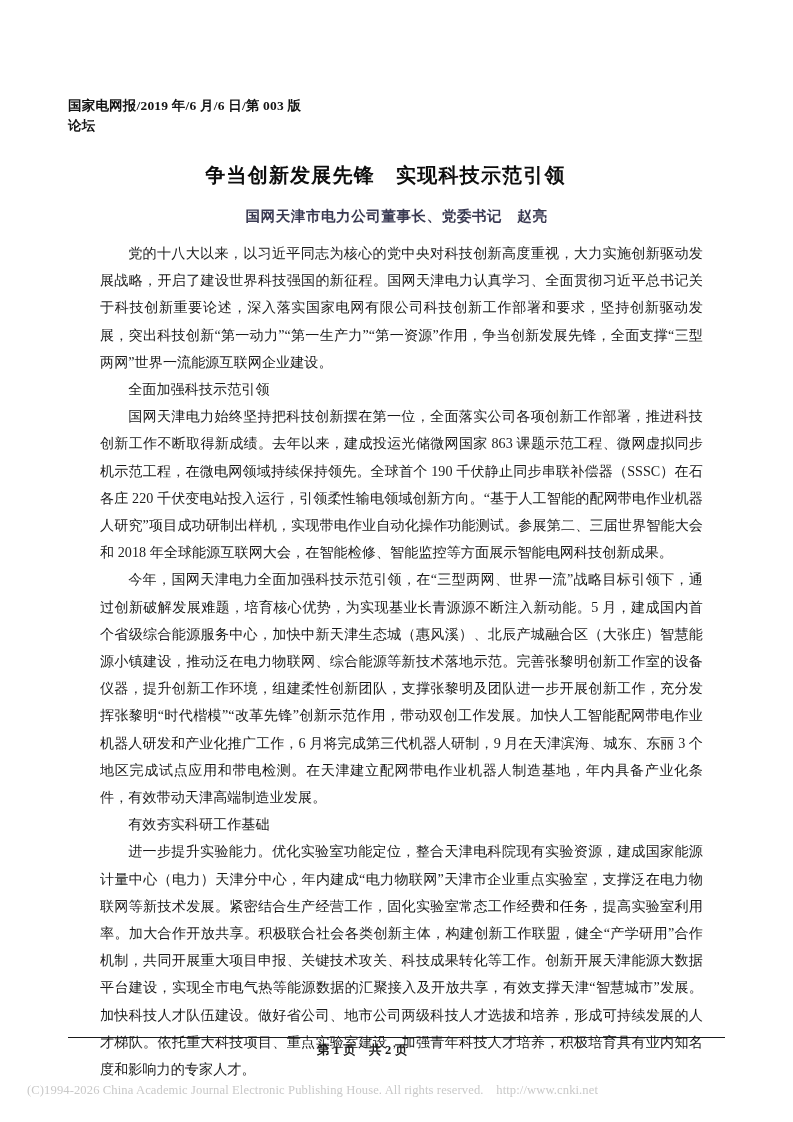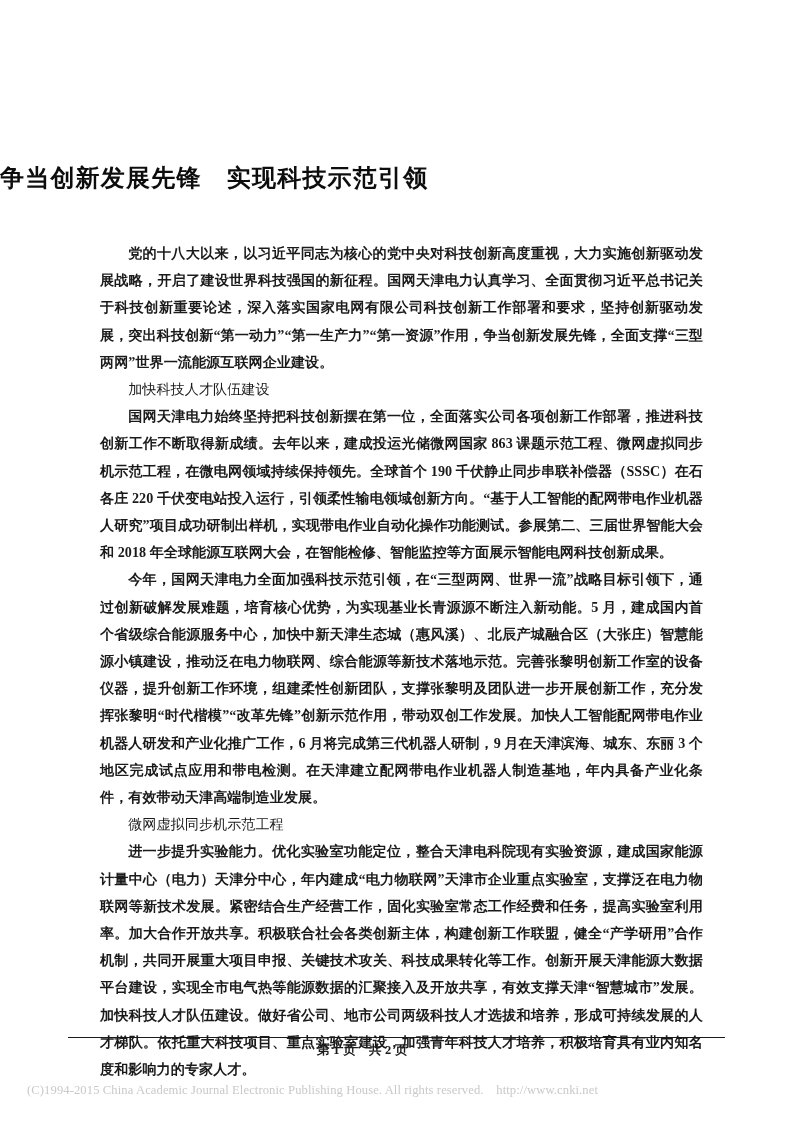--- a/index.html
+++ b/index.html
@@ -35,22 +35,22 @@
     color: #141414;
   }
   .masthead div { white-space: nowrap; }
 
   
   .title {
     position: absolute;
     left: 0;
     top: 162px;
     width: 771px;
-    text-align: left;
-    font-size: 24px;
+    text-align: center;
+    font-size: 20px;
     font-weight: bold;
     letter-spacing: 1.2px;
     color: #0d0d0d;
     font-family: "Liberation Sans", "DejaVu Sans", sans-serif;
   }
 
   .byline {
     position: absolute;
     left: 0;
     top: 207px;
@@ -72,21 +72,21 @@
   .para {
     font-size: 14.1px;
     line-height: 27.2px;
     text-align: justify;
     text-align-last: left;
     text-justify: inter-ideograph;
     margin: 0;
     color: #1a1a1a;
     letter-spacing: 0.05px;
   }
-  .para.indent { text-indent: 2em; font-weight: bold; }
+  .para.indent { text-indent: 2em; }
   .para.sub { text-indent: 2em; }
 
   
   .footer-rule {
     position: absolute;
     left: 68px;
     top: 1037px;
     width: 657px;
     height: 1px;
     background: #1a1a1a;
@@ -112,32 +112,37 @@
     color: #c9c9c9;
     white-space: nowrap;
     letter-spacing: 0.1px;
   }
 </style>
 </head>
 <body>
 
 <div class="page">
 
+  <div class="masthead">
+    <div>国家电网报/2019 年/6 月/6 日/第 003 版</div>
+    <div>论坛</div>
+  </div>
 
   <div class="title">争当创新发展先锋　实现科技示范引领</div>
 
+  <div class="byline">国网天津市电力公司董事长、党委书记　赵亮</div>
 
   <div class="body-block">
     <p class="para indent">党的十八大以来，以习近平同志为核心的党中央对科技创新高度重视，大力实施创新驱动发展战略，开启了建设世界科技强国的新征程。国网天津电力认真学习、全面贯彻习近平总书记关于科技创新重要论述，深入落实国家电网有限公司科技创新工作部署和要求，坚持创新驱动发展，突出科技创新“第一动力”“第一生产力”“第一资源”作用，争当创新发展先锋，全面支撑“三型两网”世界一流能源互联网企业建设。</p>
-    <p class="para sub">加快科技人才队伍建设</p>
+    <p class="para sub">全面加强科技示范引领</p>
     <p class="para indent">国网天津电力始终坚持把科技创新摆在第一位，全面落实公司各项创新工作部署，推进科技创新工作不断取得新成绩。去年以来，建成投运光储微网国家 863 课题示范工程、微网虚拟同步机示范工程，在微电网领域持续保持领先。全球首个 190 千伏静止同步串联补偿器（SSSC）在石各庄 220 千伏变电站投入运行，引领柔性输电领域创新方向。“基于人工智能的配网带电作业机器人研究”项目成功研制出样机，实现带电作业自动化操作功能测试。参展第二、三届世界智能大会和 2018 年全球能源互联网大会，在智能检修、智能监控等方面展示智能电网科技创新成果。</p>
     <p class="para indent">今年，国网天津电力全面加强科技示范引领，在“三型两网、世界一流”战略目标引领下，通过创新破解发展难题，培育核心优势，为实现基业长青源源不断注入新动能。5 月，建成国内首个省级综合能源服务中心，加快中新天津生态城（惠风溪）、北辰产城融合区（大张庄）智慧能源小镇建设，推动泛在电力物联网、综合能源等新技术落地示范。完善张黎明创新工作室的设备仪器，提升创新工作环境，组建柔性创新团队，支撑张黎明及团队进一步开展创新工作，充分发挥张黎明“时代楷模”“改革先锋”创新示范作用，带动双创工作发展。加快人工智能配网带电作业机器人研发和产业化推广工作，6 月将完成第三代机器人研制，9 月在天津滨海、城东、东丽 3 个地区完成试点应用和带电检测。在天津建立配网带电作业机器人制造基地，年内具备产业化条件，有效带动天津高端制造业发展。</p>
-    <p class="para sub">微网虚拟同步机示范工程</p>
+    <p class="para sub">有效夯实科研工作基础</p>
     <p class="para indent">进一步提升实验能力。优化实验室功能定位，整合天津电科院现有实验资源，建成国家能源计量中心（电力）天津分中心，年内建成“电力物联网”天津市企业重点实验室，支撑泛在电力物联网等新技术发展。紧密结合生产经营工作，固化实验室常态工作经费和任务，提高实验室利用率。加大合作开放共享。积极联合社会各类创新主体，构建创新工作联盟，健全“产学研用”合作机制，共同开展重大项目申报、关键技术攻关、科技成果转化等工作。创新开展天津能源大数据平台建设，实现全市电气热等能源数据的汇聚接入及开放共享，有效支撑天津“智慧城市”发展。加快科技人才队伍建设。做好省公司、地市公司两级科技人才选拔和培养，形成可持续发展的人才梯队。依托重大科技项目、重点实验室建设，加强青年科技人才培养，积极培育具有业内知名度和影响力的专家人才。</p>
 
   </div>
 
   <div class="footer-rule"></div>
   <div class="page-number">第 1 页　共 2 页</div>
 
-  <div class="copyright">(C)1994-2015 China Academic Journal Electronic Publishing House. All rights reserved.　http://www.cnki.net</div>
+  <div class="copyright">(C)1994-2026 China Academic Journal Electronic Publishing House. All rights reserved.　http://www.cnki.net</div>
 
 </div>
 
 </body></html>

